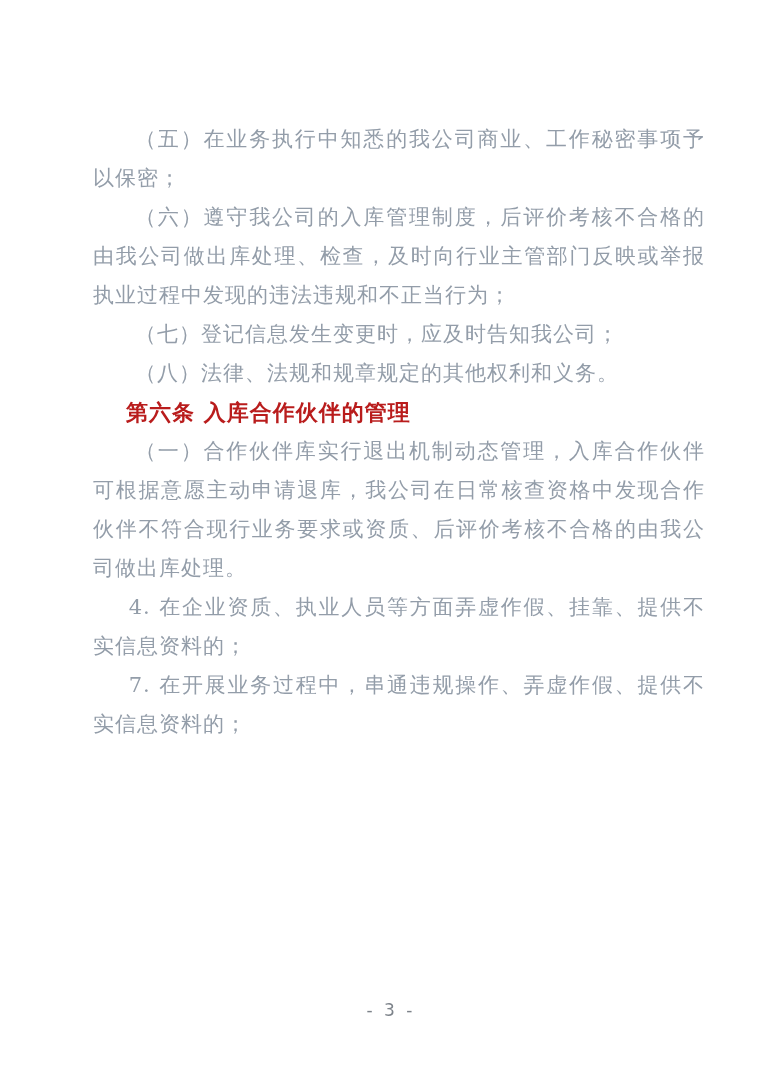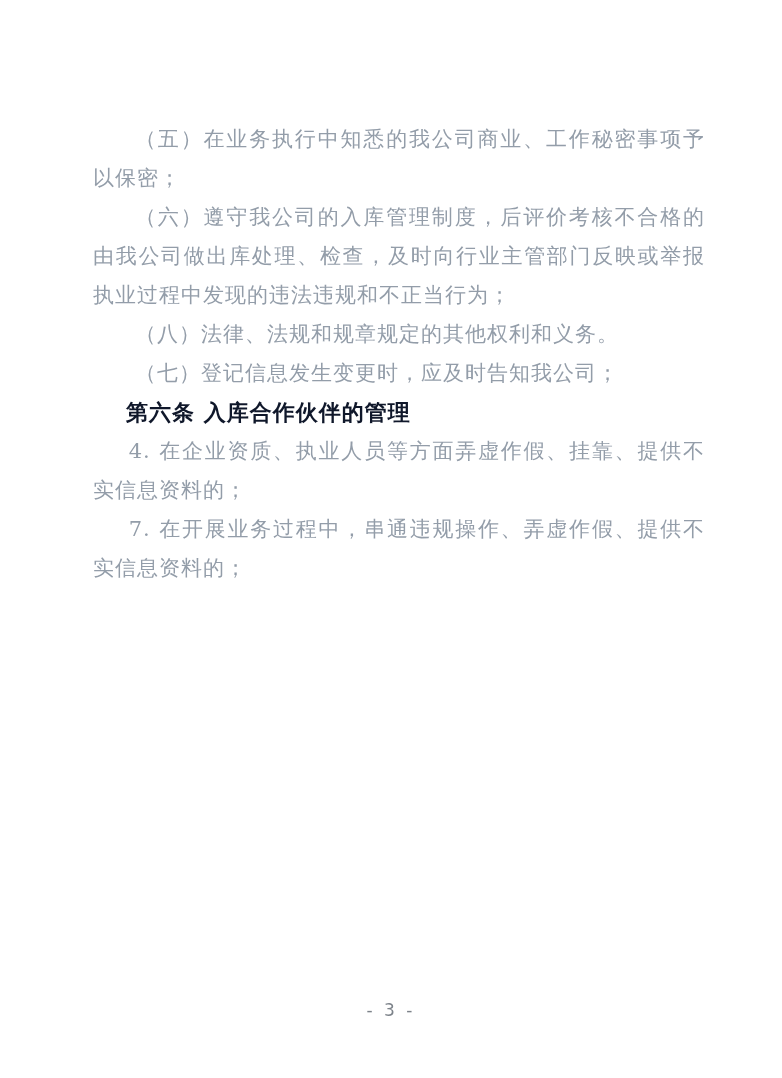--- a/index.html
+++ b/index.html
@@ -34,21 +34,21 @@
     text-indent: 1.7em;
   }
   h2.article-heading {
     margin: 0;
     text-indent: 1.5em;
     font-family: "DejaVu Sans", "Liberation Sans", sans-serif;
     font-weight: 700;
     font-size: 22px;
     line-height: 39px;
     letter-spacing: 1px;
-    color: #0f172a;
+    color: #b91c1c;
   }
   .footer {
     position: absolute;
     left: 0;
     top: 1000px;
     width: 782px;
     text-align: center;
     font-family: "DejaVu Sans", "Liberation Sans", sans-serif;
     font-size: 17px;
     letter-spacing: 3px;
@@ -58,26 +58,27 @@
 </head>
 <body>
 
 <div class="page">
   <div class="content">
 
     <p class="para">（五）在业务执行中知悉的我公司商业、工作秘密事项予以保密；</p>
 
     <p class="para">（六）遵守我公司的入库管理制度，后评价考核不合格的由我公司做出库处理、检查，及时向行业主管部门反映或举报执业过程中发现的违法违规和不正当行为；</p>
 
+    <p class="para">（七）登记信息发生变更时，应及时告知我公司；</p>
+
     <p class="para">（八）法律、法规和规章规定的其他权利和义务。</p>
-
-    <p class="para">（七）登记信息发生变更时，应及时告知我公司；</p>
 
     <h2 class="article-heading">第六条  入库合作伙伴的管理</h2>
 
+    <p class="para">（一）合作伙伴库实行退出机制动态管理，入库合作伙伴可根据意愿主动申请退库，我公司在日常核查资格中发现合作伙伴不符合现行业务要求或资质、后评价考核不合格的由我公司做出库处理。</p>
 
 
     <p class="para para-num">4. 在企业资质、执业人员等方面弄虚作假、挂靠、提供不实信息资料的；</p>
 
 
     <p class="para para-num">7. 在开展业务过程中，串通违规操作、弄虚作假、提供不实信息资料的；</p>
 
 
   </div>
 

